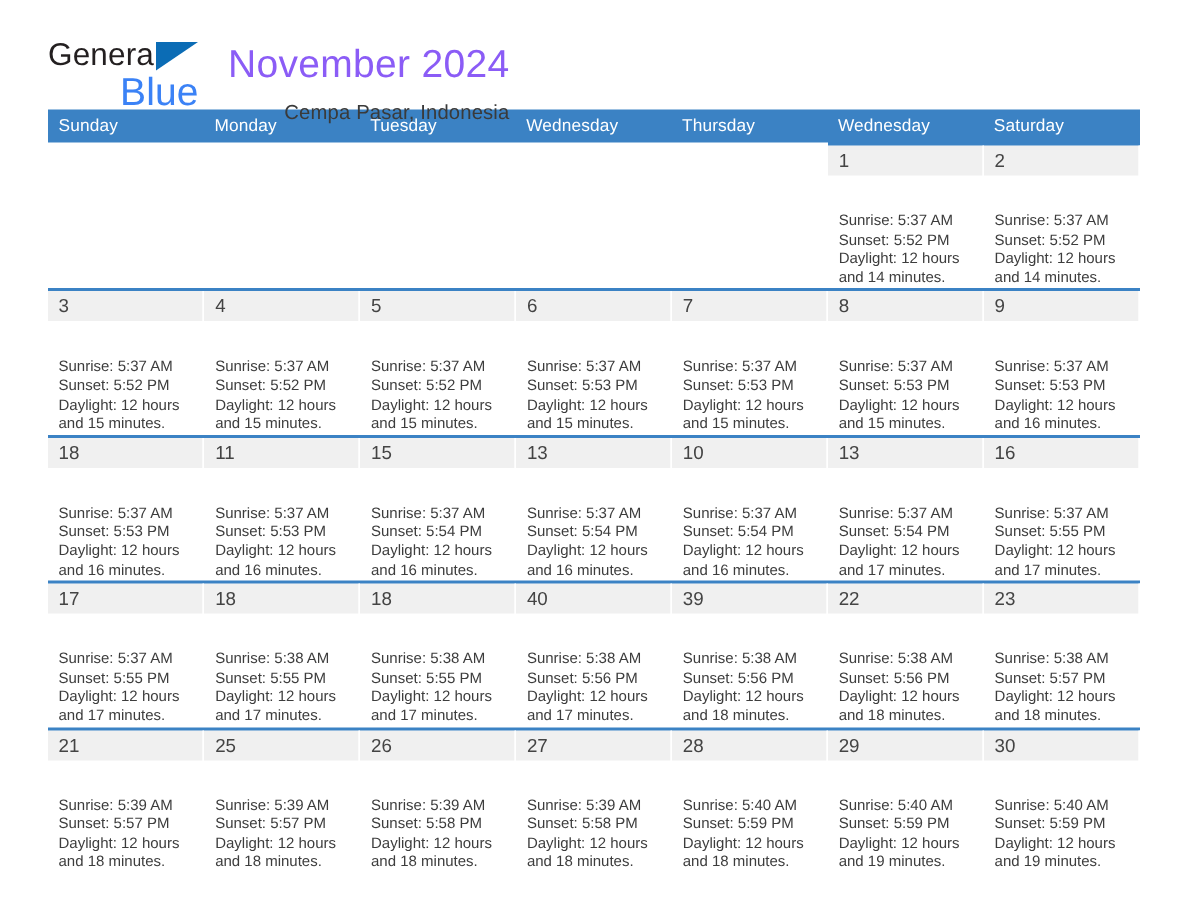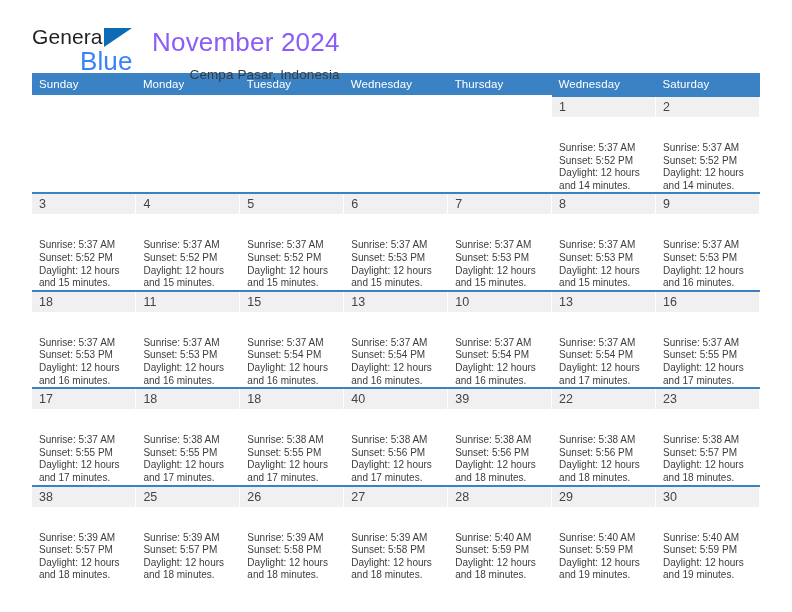--- a/index.html
+++ b/index.html
@@ -388,21 +388,21 @@
             <div class="cell-body">
               <div>Sunrise: 5:38 AM</div>
               <div>Sunset: 5:57 PM</div>
               <div>Daylight: 12 hours</div>
               <div>and 18 minutes.</div>
             </div>
           </td>
         </tr>
         <tr class="week-row">
           <td>
-            <div class="daynum">38</div>
+            <div class="daynum">21</div>
             <div class="cell-body">
               <div>Sunrise: 5:39 AM</div>
               <div>Sunset: 5:57 PM</div>
               <div>Daylight: 12 hours</div>
               <div>and 18 minutes.</div>
             </div>
           </td>
           <td>
             <div class="daynum">25</div>
             <div class="cell-body">

